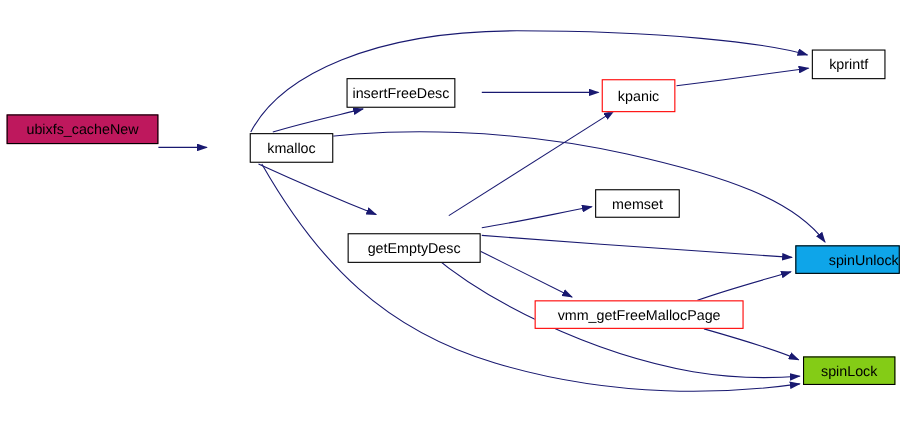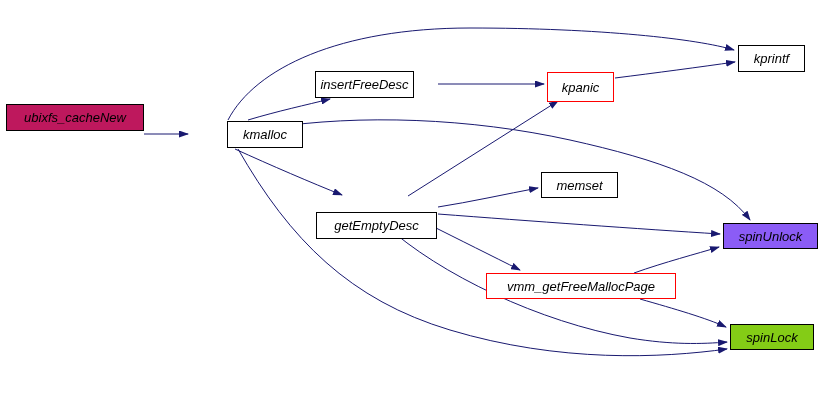--- a/index.html
+++ b/index.html
@@ -33,21 +33,20 @@
     font-size: 13px;
     color: #000000;
     white-space: nowrap;
     cursor: pointer;
   }
   .node.root {
     cursor: default;
   }
   .node span {
     pointer-events: none;
-    font-style: italic;
   }
 </style>
 </head>
 <body>
 
 <div id="canvas">
   <svg id="edge-layer" viewBox="0 0 824 407" xmlns="http://www.w3.org/2000/svg">
       <defs>
         <marker id="arrow" viewBox="0 0 10 7" refX="9" refY="3.5" markerWidth="10" markerHeight="7" orient="auto">
           <polygon points="0 0, 10 3.5, 0 7" fill="#191970"></polygon>
@@ -84,21 +83,21 @@
       </div>
       <div class="node" style="left: 738px; top: 45px; width: 67px; height: 27px; background: rgb(255, 255, 255); border-color: rgb(0, 0, 0);">
         <span>kprintf</span>
       </div>
       <div class="node" style="left: 316px; top: 197px; width: 121px; height: 27px; background: rgb(255, 255, 255); border-color: rgb(0, 0, 0); margin-top: 15px;">
         <span>getEmptyDesc</span>
       </div>
       <div class="node" style="left: 541px; top: 172px; width: 77px; height: 26px; background: rgb(255, 255, 255); border-color: rgb(0, 0, 0);">
         <span>memset</span>
       </div>
-      <div class="node" style="left: 723px; top: 223px; width: 95px; height: 26px; background: #8b5cf6; border-color: rgb(0, 0, 0);">
+      <div class="node" style="left: 723px; top: 223px; width: 95px; height: 26px; background: #0ea5e9; border-color: rgb(0, 0, 0); justify-content: flex-end;">
         <span>spinUnlock</span>
       </div>
       <div class="node" style="left: 486px; top: 273px; width: 190px; height: 26px; background: rgb(255, 255, 255); border-color: rgb(255, 0, 0); justify-content: center;">
         <span>vmm_getFreeMallocPage</span>
       </div>
       <div class="node" style="left: 730px; top: 324px; width: 84px; height: 26px; background: #84cc16; border-color: rgb(0, 0, 0);">
         <span>spinLock</span>
       </div>
     </div>
 </div>

